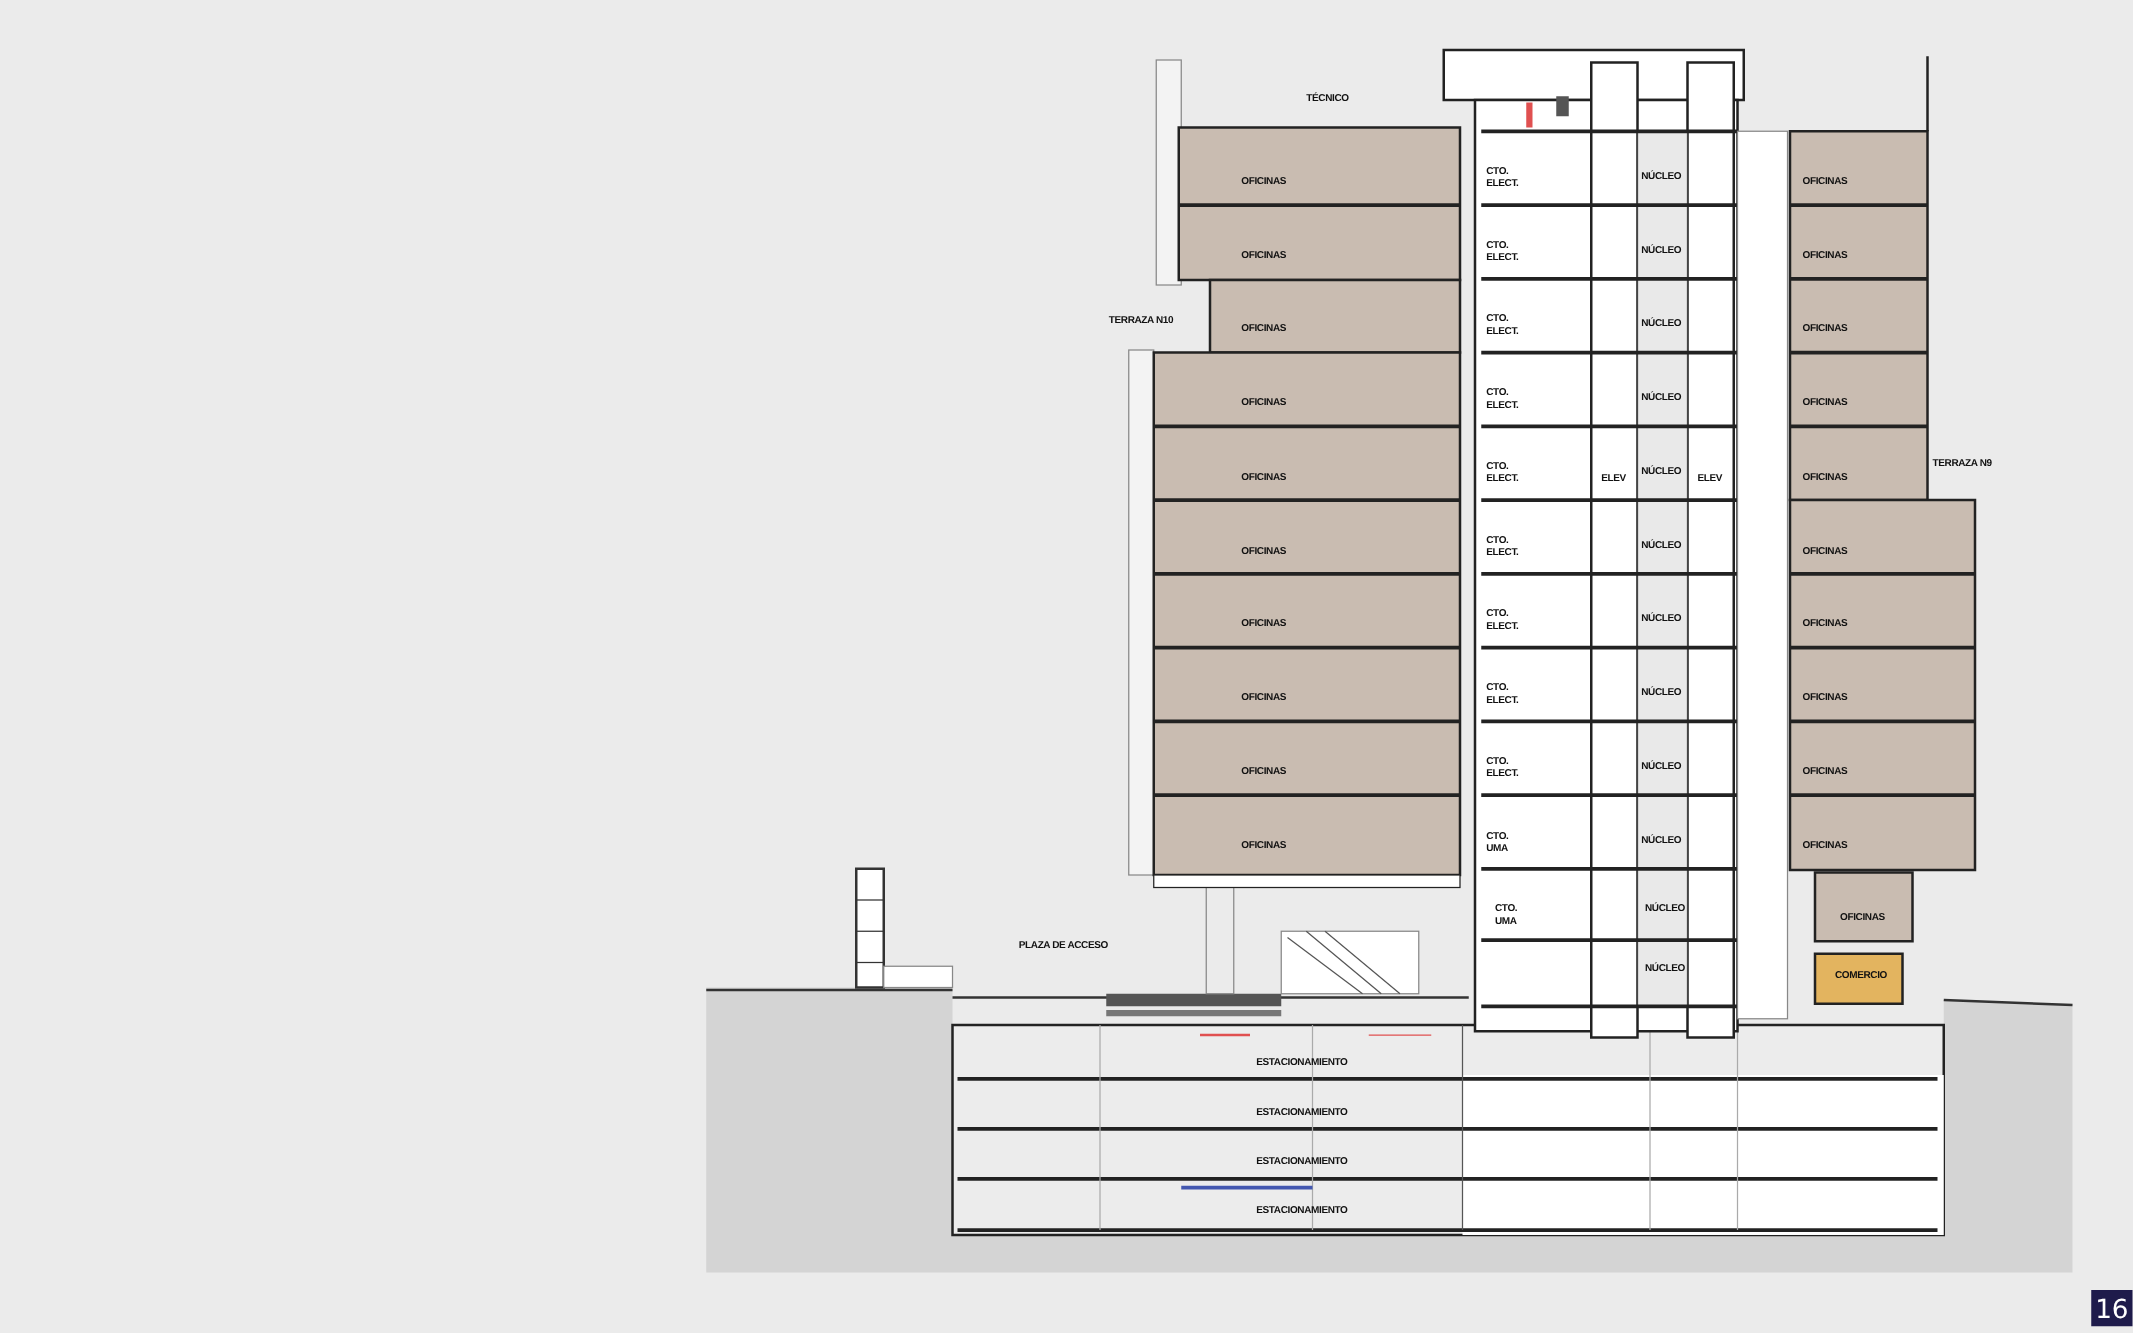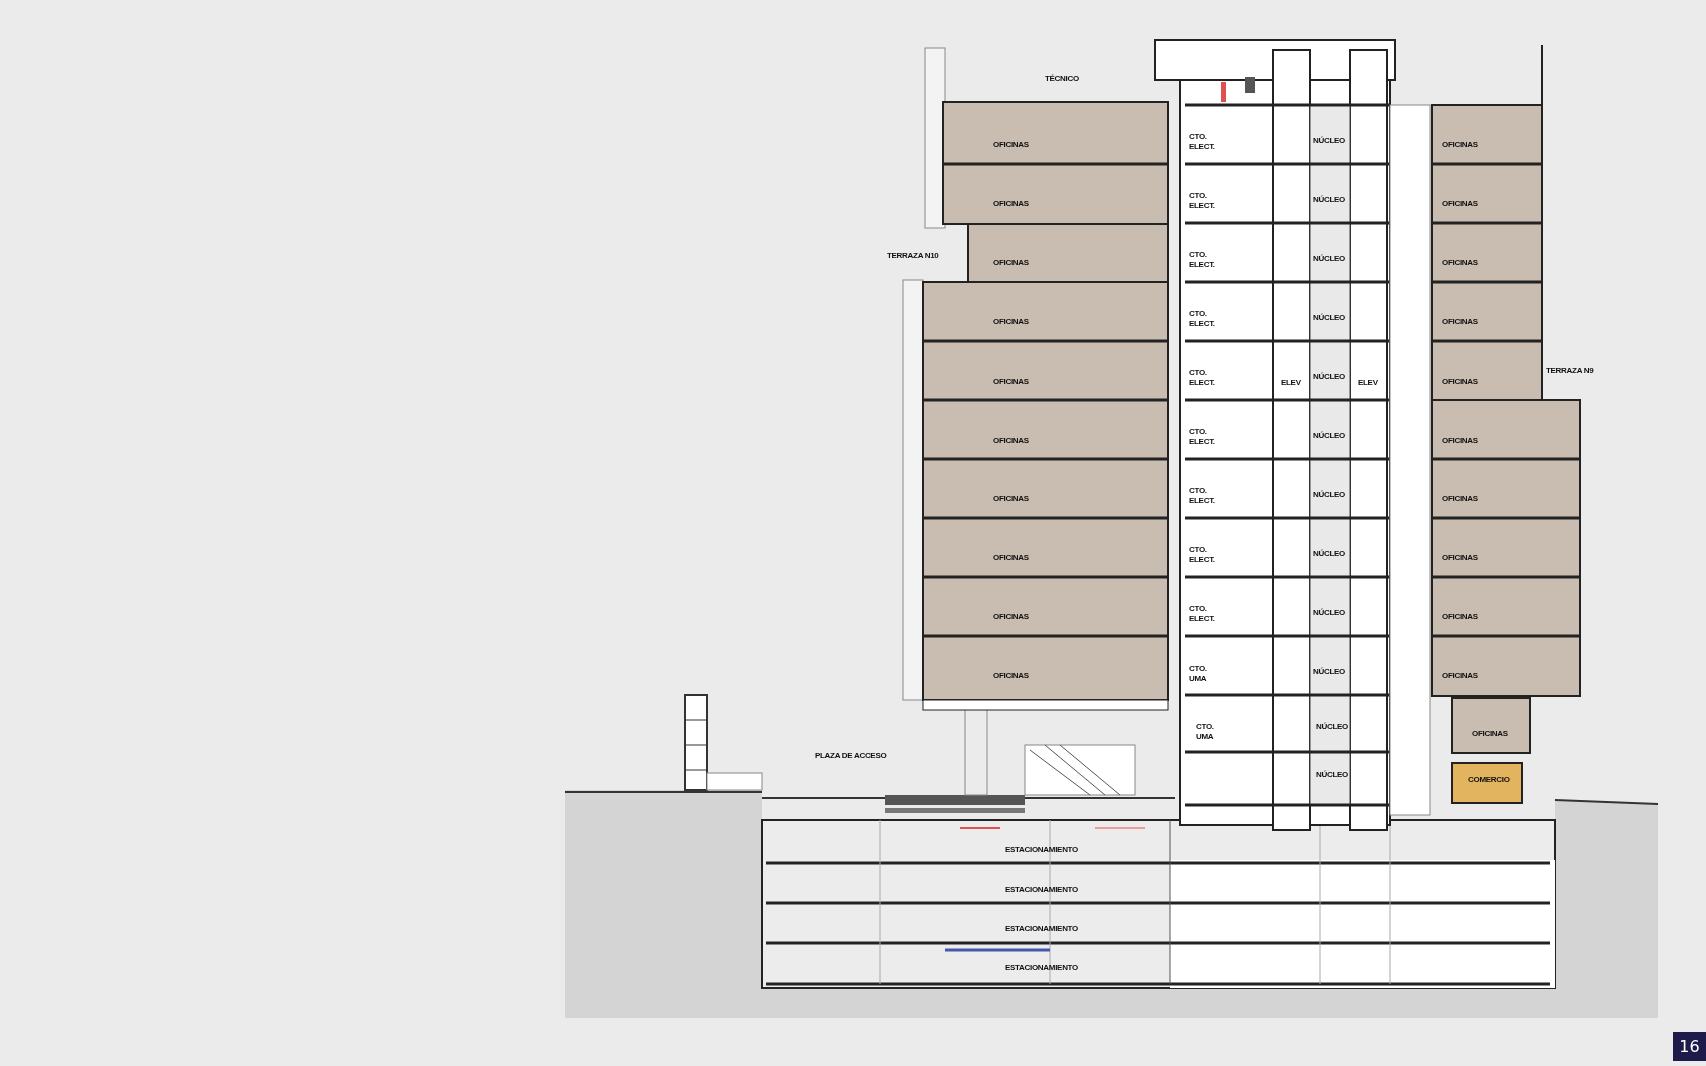--- a/index.html
+++ b/index.html
@@ -1,19 +1,19 @@
 <!DOCTYPE html>
 <html><head>
 <meta charset="utf-8">
 <style>
   html,body{margin:0;padding:0;}
   body{width:1706px;height:1066px;background:#ebebeb;position:relative;overflow:hidden;font-family:"Liberation Sans",sans-serif;}
   #drawing{position:absolute;left:0;top:0;width:1706px;height:1066px;}
   .lbl{font-family:"Liberation Sans",sans-serif;font-weight:bold;font-size:8px;fill:#111;letter-spacing:-0.3px;}
-  .page-badge{position:absolute;left:1673px;top:1032px;width:33px;height:29px;background:#1e1b4b;color:#fff;font-family:"DejaVu Sans",sans-serif;font-size:16px;display:flex;align-items:center;justify-content:center;}
+  .page-badge{position:absolute;left:1673px;top:1032px;width:33px;height:29px;background:#1e1b4b;color:#fff;font-family:"DejaVu Sans",sans-serif;font-size:21px;display:flex;align-items:center;justify-content:center;}
 </style>
 </head>
 <body>
 
 <svg id="drawing" viewBox="0 0 1706 1066" xmlns="http://www.w3.org/2000/svg">
 
   <g>
     <polygon points="565,790 762,790 762,988 1555,988 1555,800 1658,804 1658,1018 565,1018" fill="#d4d4d4"></polygon>
     <line x1="565" y1="792" x2="762" y2="792" stroke="#333" stroke-width="2"></line>
     <line x1="1555" y1="800" x2="1658" y2="804" stroke="#333" stroke-width="2"></line>

